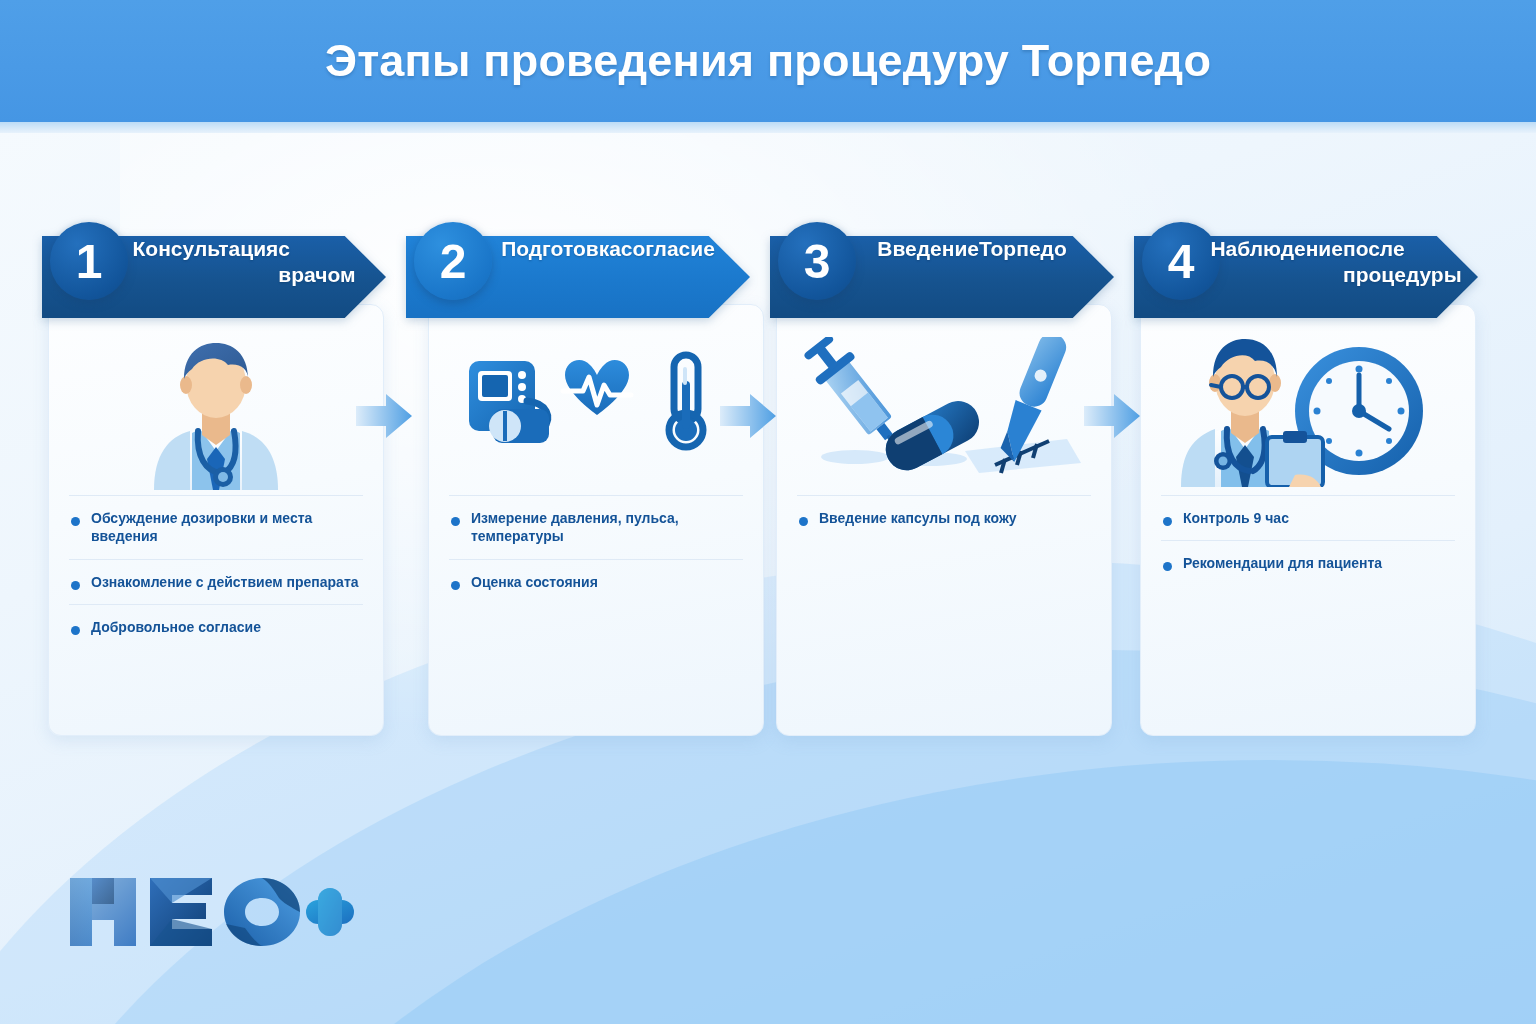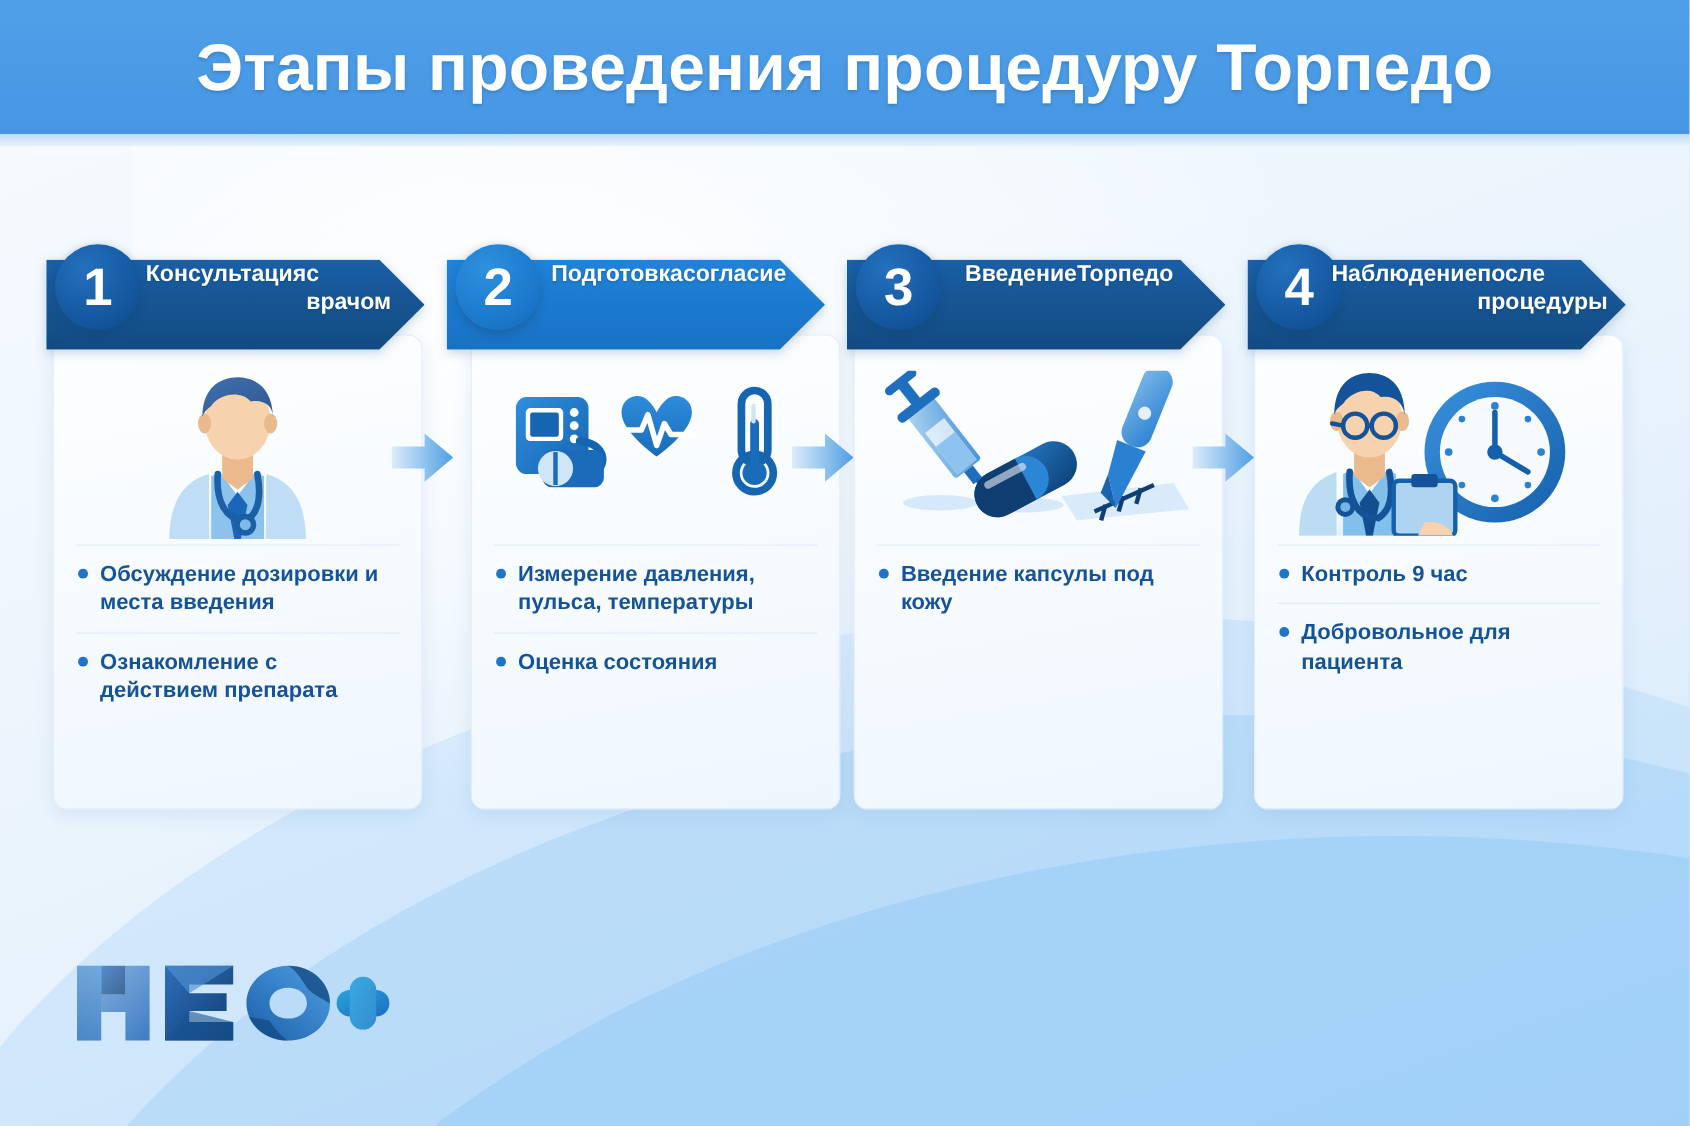--- a/index.html
+++ b/index.html
@@ -46,21 +46,21 @@
 
   
   .header{
     position:absolute;left:0;top:0;width:1536px;height:122px;
     background:linear-gradient(180deg,#4f9fe8 0%,#4a9ae6 55%,#4596e4 100%);
     display:flex;align-items:center;justify-content:center;
     z-index:6;
   }
   .header h1{
     color:#ffffff;
-    font-size:60px;
+    font-size:45px;
     font-weight:bold;
     letter-spacing:.2px;
     text-shadow:0 2px 3px rgba(18,70,120,.28);
     white-space:nowrap;
   }
   .header-underline{
     position:absolute;left:0;top:122px;width:1536px;height:11px;
     background:linear-gradient(180deg,#bcdcf6 0%,#d8eaf9 60%,#e7f2fc 100%);
     z-index:6;
   }
@@ -153,21 +153,21 @@
     border-top:1px solid #dfeaf6;
   }
   .bullet .dot{
     flex:0 0 auto;
     width:9px;height:9px;border-radius:50%;
     background:#1d74c9;
     margin-top:8px;
   }
   .bullet .btext{
     color:#145398;
-    font-size:20px;
+    font-size:14px;
     font-weight:bold;
     line-height:1.32;
   }
 
   
   .arrow{
     position:absolute;
     top:392px;
     width:56px;height:48px;
     z-index:5;
@@ -239,20 +239,24 @@
       </svg>
     </div>
     <div class="bullets">
       <div class="bullet">
         <span class="dot"></span>
         <span class="btext">Обсуждение дозировки и места введения</span>
       </div>
       <div class="bullet">
         <span class="dot"></span>
         <span class="btext">Ознакомление с действием препарата</span>
+      </div>
+      <div class="bullet">
+        <span class="dot"></span>
+        <span class="btext">Добровольное согласие</span>
       </div>
     </div>
   </div>
 
   <div class="card c2">
     <div class="icon-area">
       <svg width="270" height="120" viewBox="0 0 270 120">
         <defs>
           <linearGradient id="bp" x1="0" y1="0" x2="1" y2="1">
             <stop offset="0" stop-color="#2f8ede"></stop>
@@ -410,21 +414,21 @@
         <path d="M132 148 C146 146 154 152 158 160 L126 160 Z" fill="#f6d3ae"></path>
       </svg>
     </div>
     <div class="bullets">
       <div class="bullet">
         <span class="dot"></span>
         <span class="btext">Контроль 9 час</span>
       </div>
       <div class="bullet">
         <span class="dot"></span>
-        <span class="btext">Добровольное для пациента</span>
+        <span class="btext">Рекомендации для пациента</span>
       </div>
     </div>
   </div>
 
   <div class="banner b1 dark">
     <div class="banner-shape"></div>
     <div class="badge">1</div>
     <div class="banner-title">
       <span>Консультация</span>
       <span>с врачом</span>

